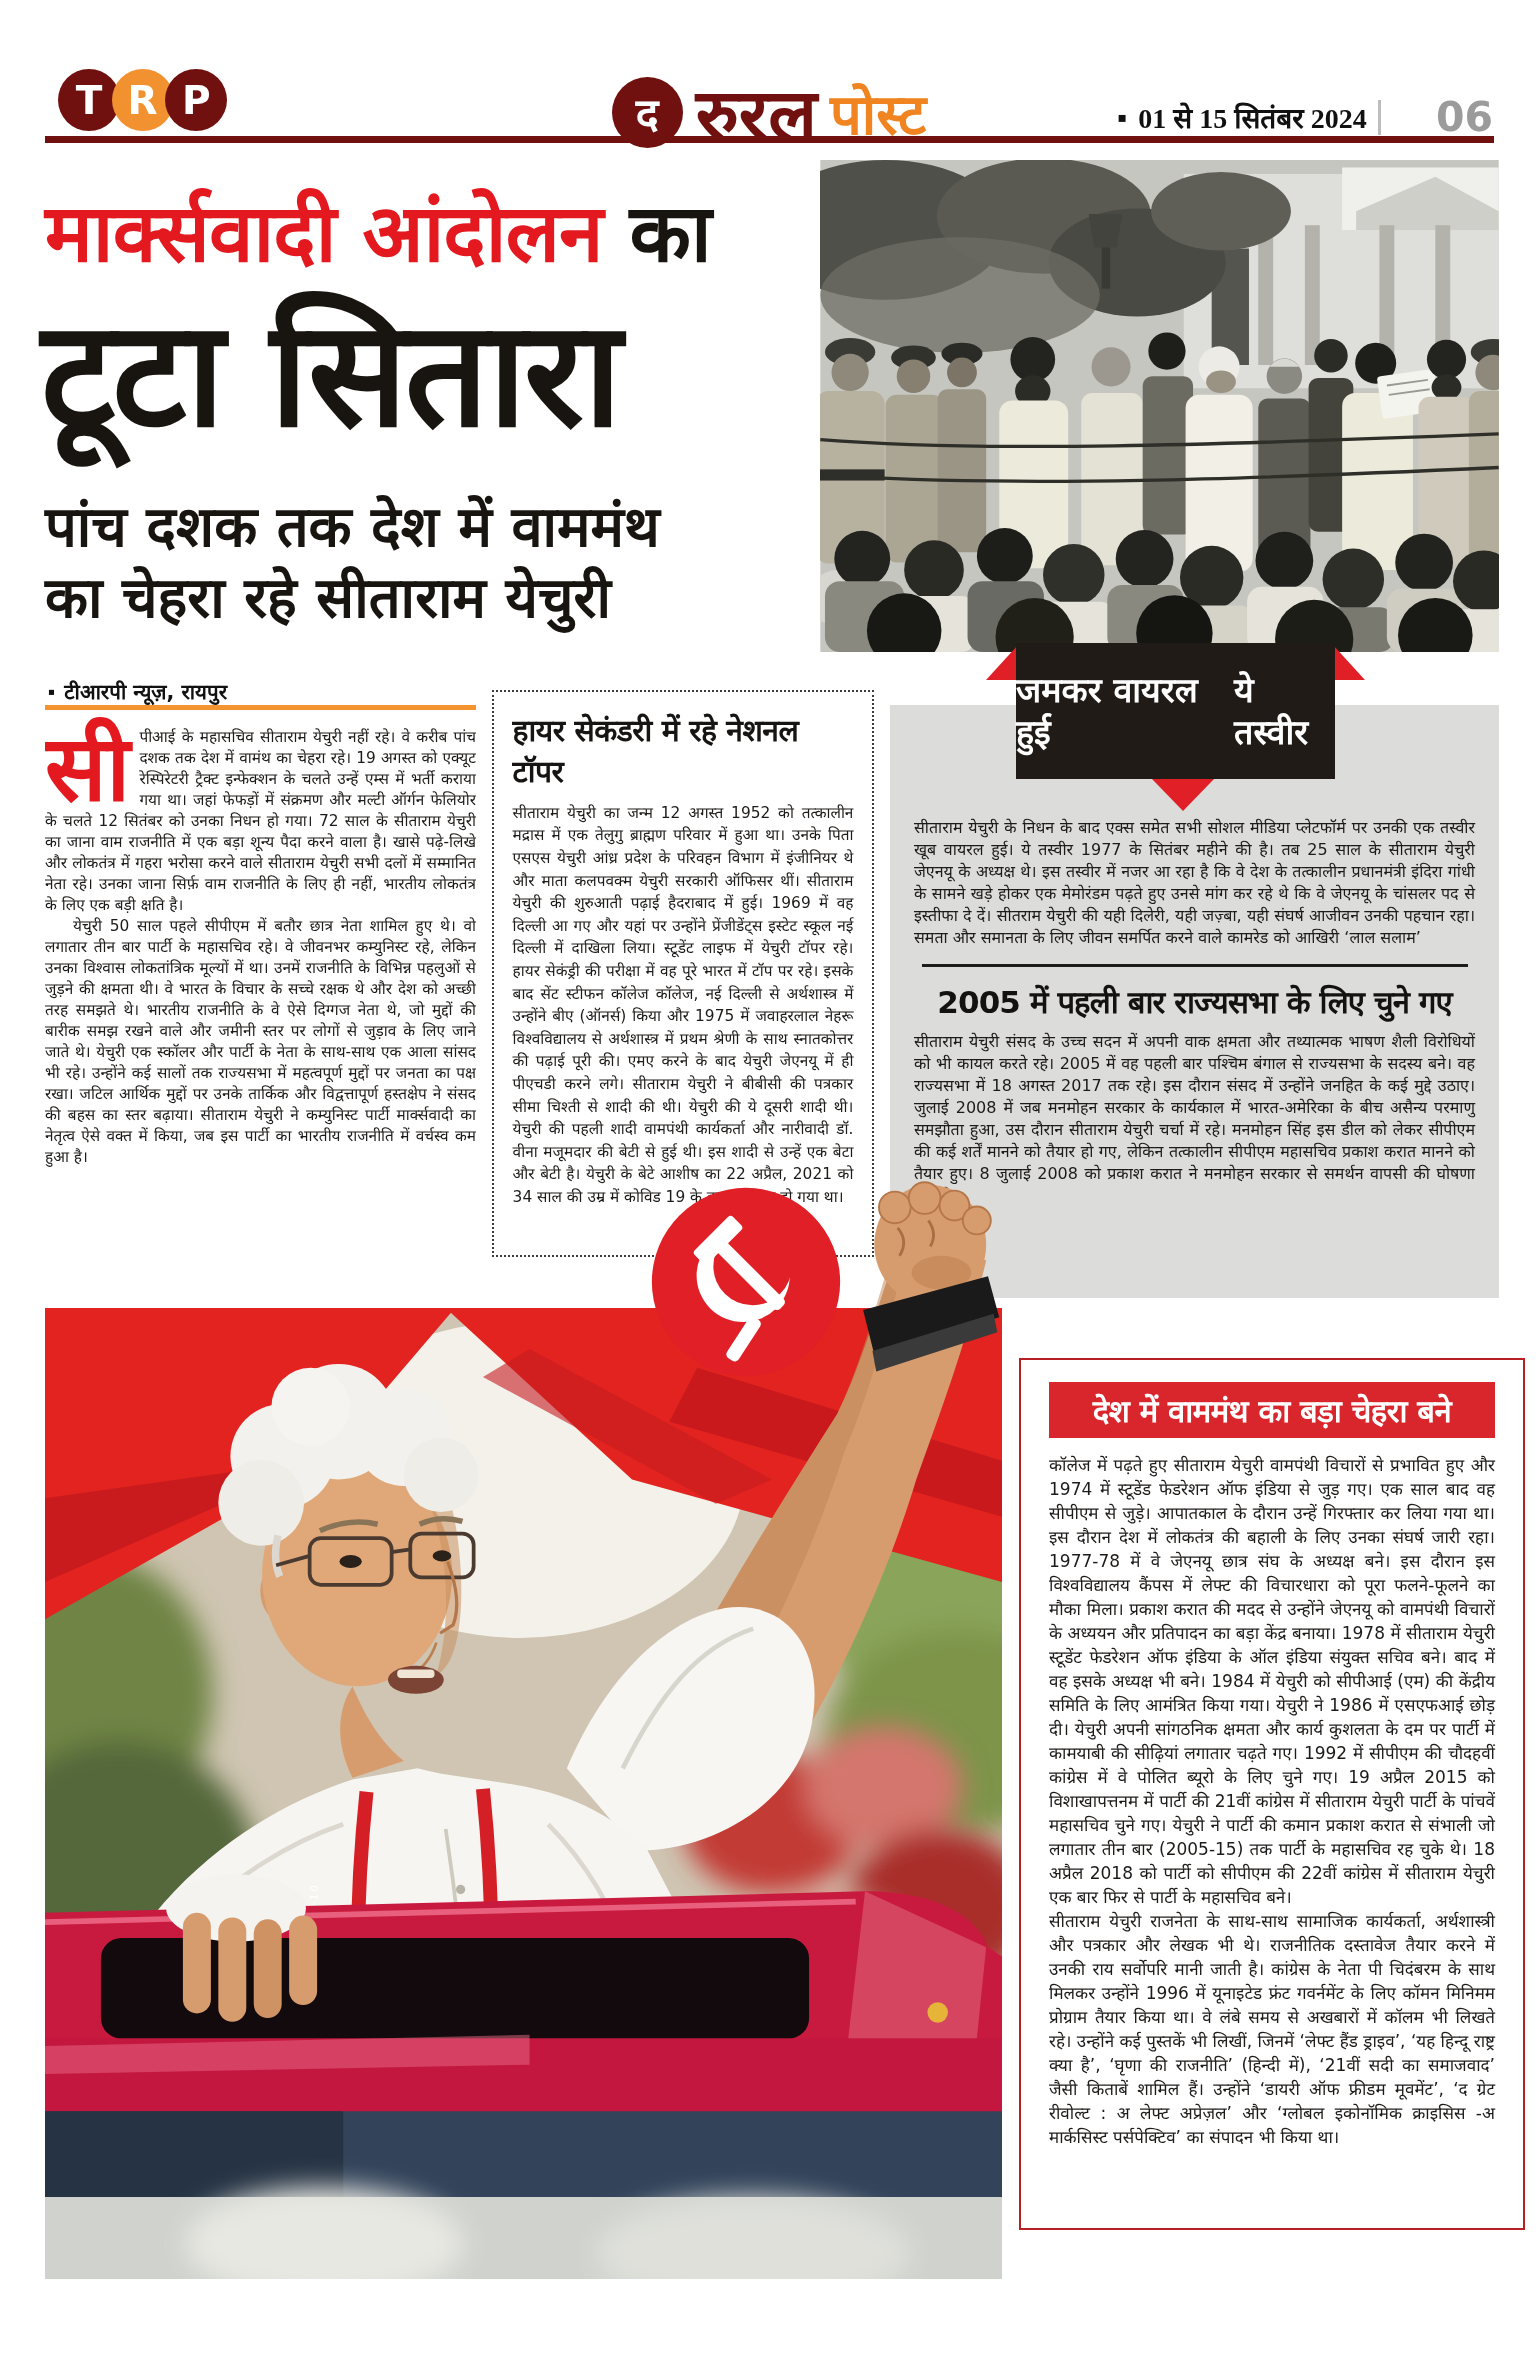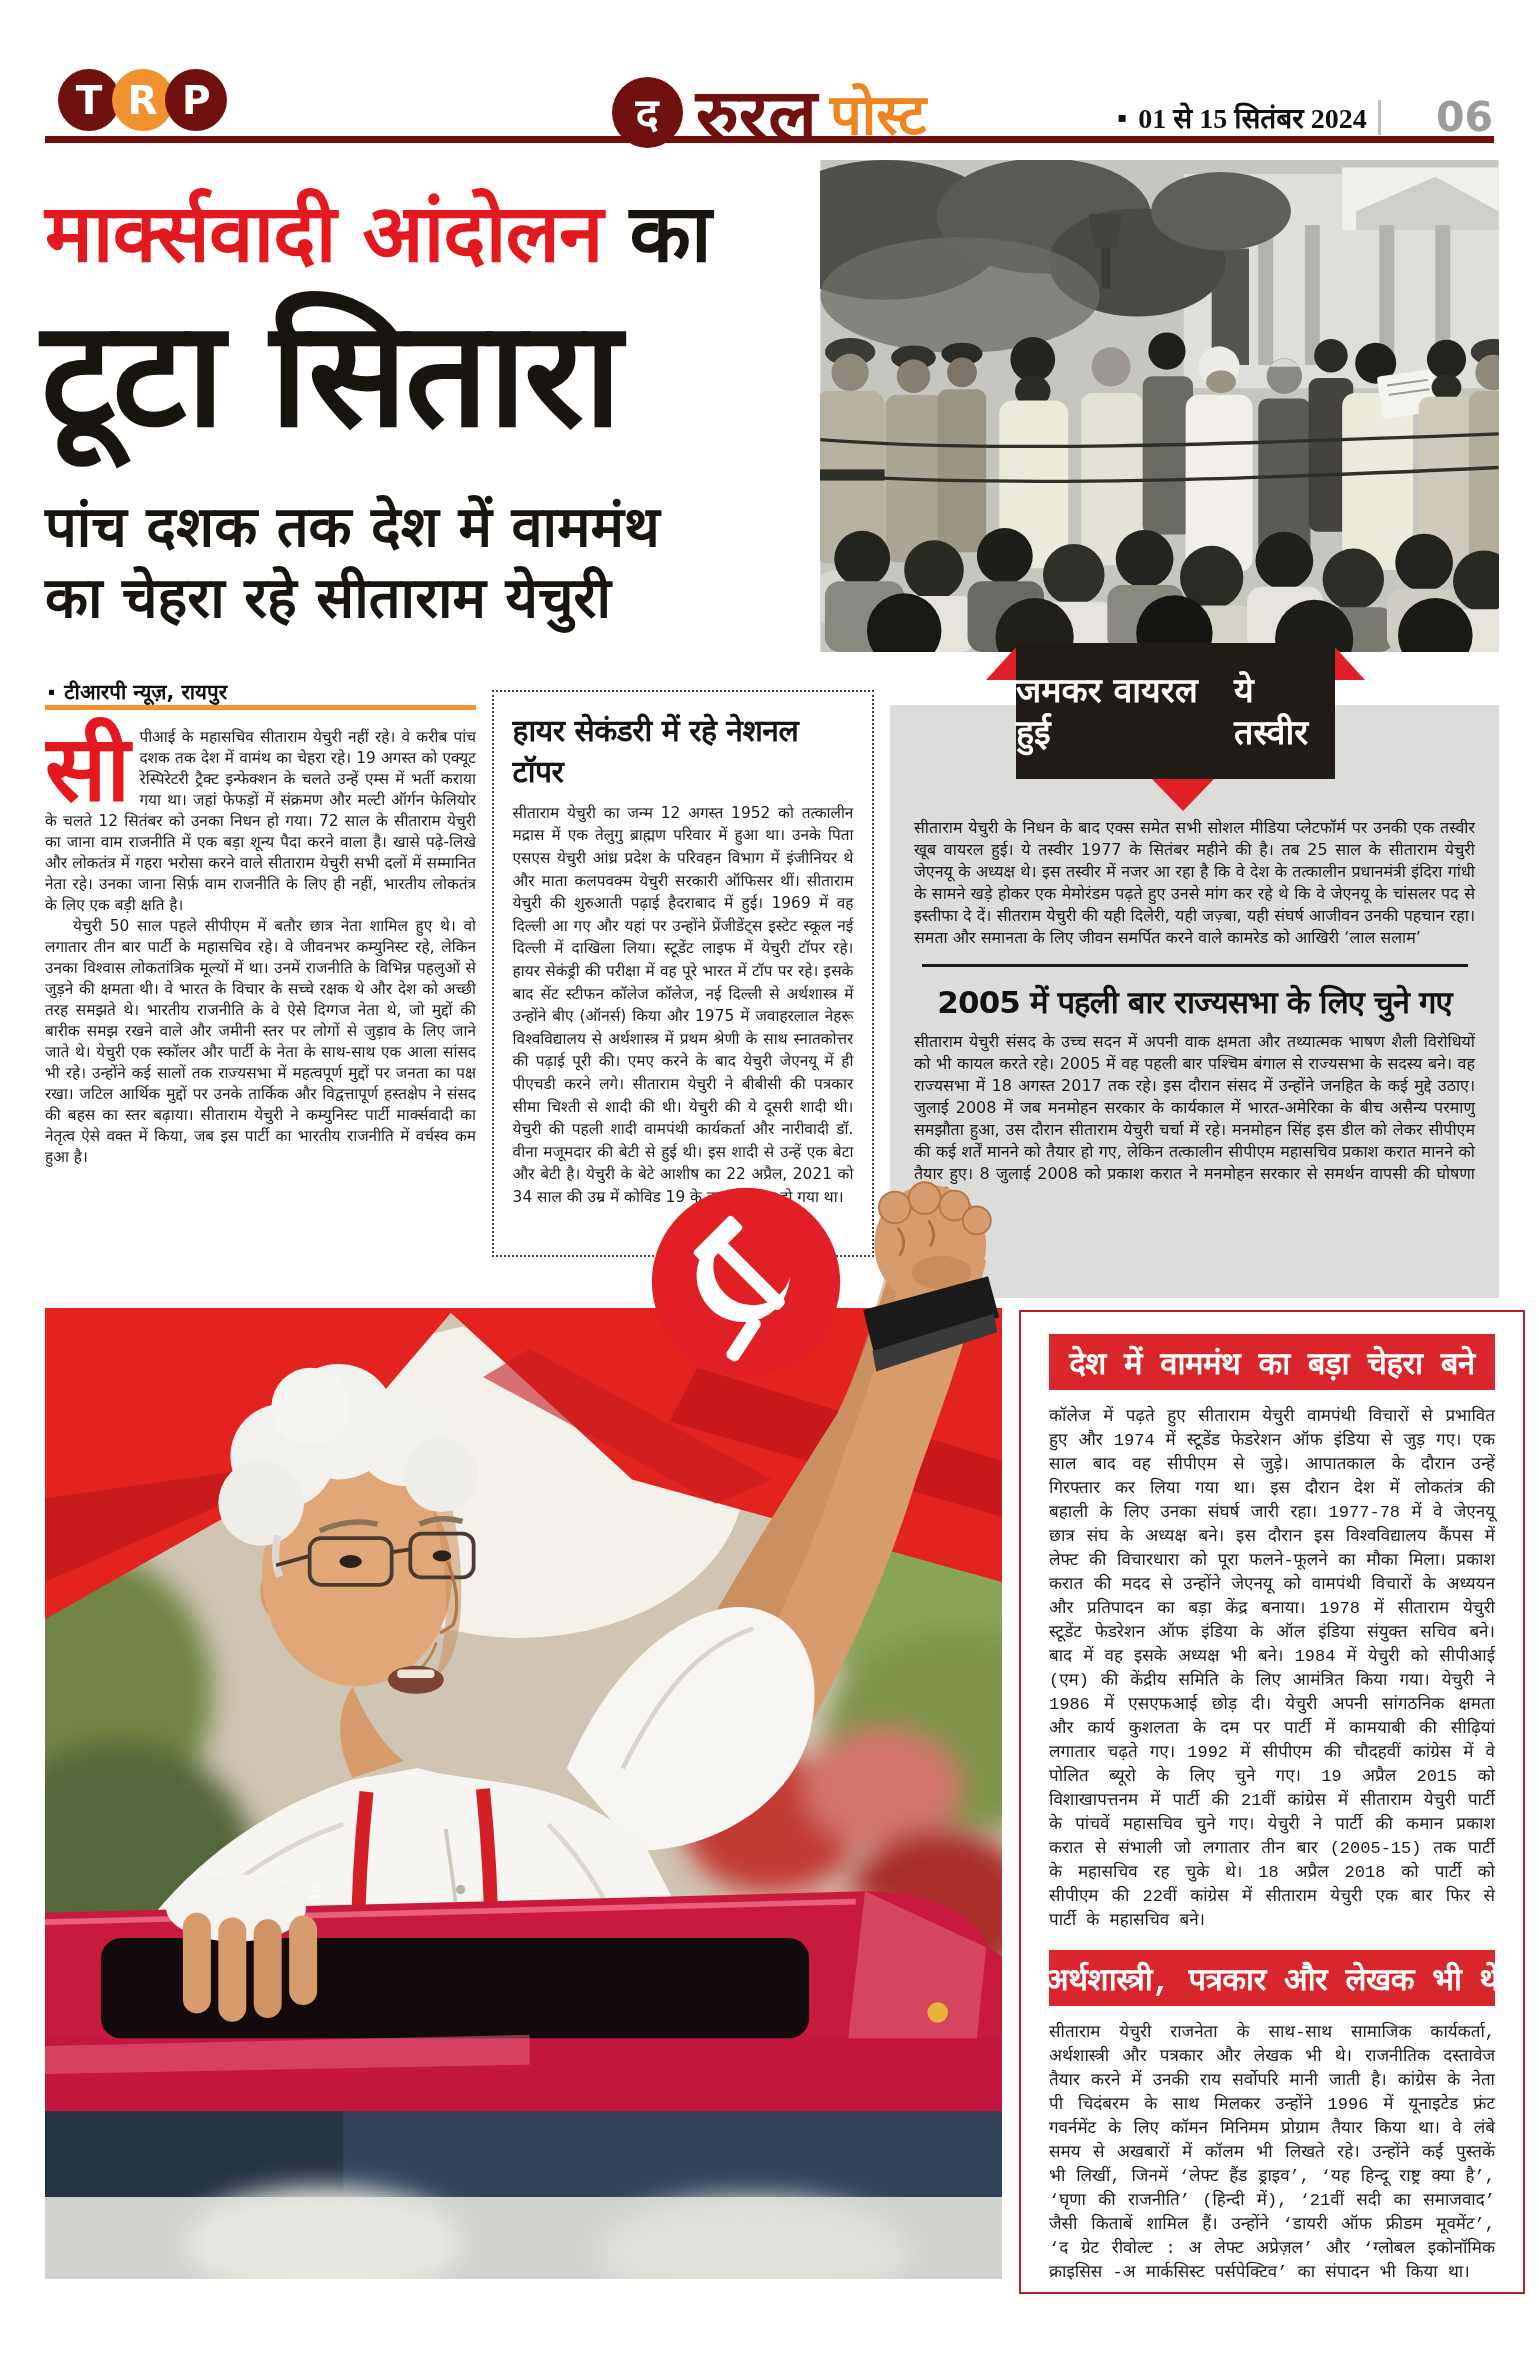--- a/index.html
+++ b/index.html
@@ -68,22 +68,22 @@
   .tri-b{left:1152px;top:779px;width:62px;height:32px;clip-path:polygon(0 0,100% 0,50% 100%);z-index:6;}
 
   
   .emblem{left:650px;top:1186px;width:192px;height:192px;z-index:6;}
 
   
   .bw{left:820px;top:160px;width:679px;height:492px;}
   .rally{left:45px;top:1172px;width:957px;height:1107px;z-index:3;}
 
   
-  .career{left:1019px;top:1310px;width:506px;height:984px;border:2.8px solid #b62025;box-sizing:border-box;
-          background:#fff;padding:22.4px 28px;overflow:hidden;z-index:2;font-family:Liberation Mono, monospace;}
+  .career{left:1019px;top:1358px;width:506px;height:872px;border:2.8px solid #b62025;box-sizing:border-box;
+          background:#fff;padding:22.4px 28px;overflow:hidden;z-index:2;}
   .career .bar{height:56px;background:#d8262c;display:flex;align-items:center;justify-content:center;
                color:#fff;font-size:31px;font-weight:800;letter-spacing:-0.5px;margin-bottom:15px;white-space:nowrap;}
   .career .bar2{margin-top:17px;}
   .career p{margin:0;font-size:17px;line-height:24px;text-align:justify;color:#1d1b19;}
 </style>
 </head>
 <body>
 
 <div class="page">
 
@@ -366,18 +366,17 @@
       <rect x="0" y="1008" width="320" height="96" fill="#22303f" opacity=".8"></rect>
       <rect x="0" y="1100" width="1027" height="88" fill="#cfd2cd"></rect>
       <ellipse cx="300" cy="1150" rx="150" ry="60" fill="#e8e8e2" filter="url(#soft)"></ellipse>
       <ellipse cx="760" cy="1160" rx="170" ry="60" fill="#dfe0da" filter="url(#soft)"></ellipse>
     </g>
   </svg>
 
   <div class="abs career">
     <div class="bar">देश में वाममंथ का बड़ा चेहरा बने</div>
     <p>कॉलेज में पढ़ते हुए सीताराम येचुरी वामपंथी विचारों से प्रभावित हुए और 1974 में स्टूडेंड फेडरेशन ऑफ इंडिया से जुड़ गए। एक साल बाद वह सीपीएम से जुड़े। आपातकाल के दौरान उन्हें गिरफ्तार कर लिया गया था। इस दौरान देश में लोकतंत्र की बहाली के लिए उनका संघर्ष जारी रहा। 1977-78 में वे जेएनयू छात्र संघ के अध्यक्ष बने। इस दौरान इस विश्वविद्यालय कैंपस में लेफ्ट की विचारधारा को पूरा फलने-फूलने का मौका मिला। प्रकाश करात की मदद से उन्होंने जेएनयू को वामपंथी विचारों के अध्ययन और प्रतिपादन का बड़ा केंद्र बनाया। 1978 में सीताराम येचुरी स्टूडेंट फेडरेशन ऑफ इंडिया के ऑल इंडिया संयुक्त सचिव बने। बाद में वह इसके अध्यक्ष भी बने। 1984 में येचुरी को सीपीआई (एम) की केंद्रीय समिति के लिए आमंत्रित किया गया। येचुरी ने 1986 में एसएफआई छोड़ दी। येचुरी अपनी सांगठनिक क्षमता और कार्य कुशलता के दम पर पार्टी में कामयाबी की सीढ़ियां लगातार चढ़ते गए। 1992 में सीपीएम की चौदहवीं कांग्रेस में वे पोलित ब्यूरो के लिए चुने गए। 19 अप्रैल 2015 को विशाखापत्तनम में पार्टी की 21वीं कांग्रेस में सीताराम येचुरी पार्टी के पांचवें महासचिव चुने गए। येचुरी ने पार्टी की कमान प्रकाश करात से संभाली जो लगातार तीन बार (2005-15) तक पार्टी के महासचिव रह चुके थे। 18 अप्रैल 2018 को पार्टी को सीपीएम की 22वीं कांग्रेस में सीताराम येचुरी एक बार फिर से पार्टी के महासचिव बने।</p>
-    <div class="bar bar2">अर्थशास्त्री, पत्रकार और लेखक भी थे</div>
     <p>सीताराम येचुरी राजनेता के साथ-साथ सामाजिक कार्यकर्ता, अर्थशास्त्री और पत्रकार और लेखक भी थे। राजनीतिक दस्तावेज तैयार करने में उनकी राय सर्वोपरि मानी जाती है। कांग्रेस के नेता पी चिदंबरम के साथ मिलकर उन्होंने 1996 में यूनाइटेड फ्रंट गवर्नमेंट के लिए कॉमन मिनिमम प्रोग्राम तैयार किया था। वे लंबे समय से अखबारों में कॉलम भी लिखते रहे। उन्होंने कई पुस्तकें भी लिखीं, जिनमें ‘लेफ्ट हैंड ड्राइव’, ‘यह हिन्दू राष्ट्र क्या है’, ‘घृणा की राजनीति’ (हिन्दी में), ‘21वीं सदी का समाजवाद’ जैसी किताबें शामिल हैं। उन्होंने ‘डायरी ऑफ फ्रीडम मूवमेंट’, ‘द ग्रेट रीवोल्ट : अ लेफ्ट अप्रेज़ल’ और ‘ग्लोबल इकोनॉमिक क्राइसिस -अ मार्कसिस्ट पर्सपेक्टिव’ का संपादन भी किया था।</p>
   </div>
 
 </div>
 
 
 </body></html>

